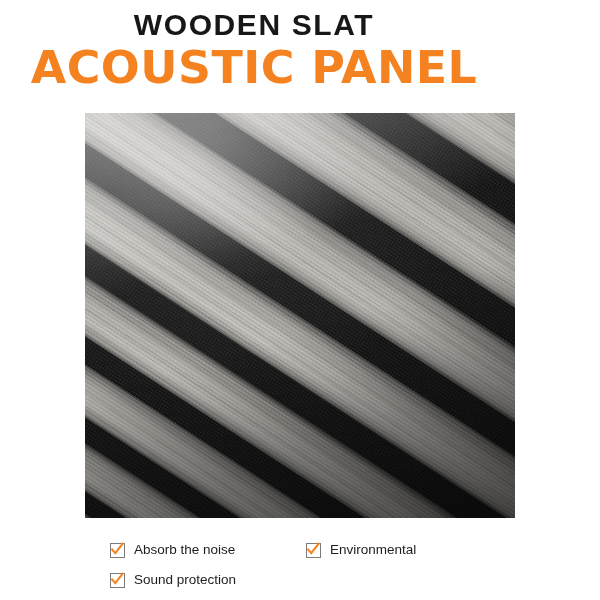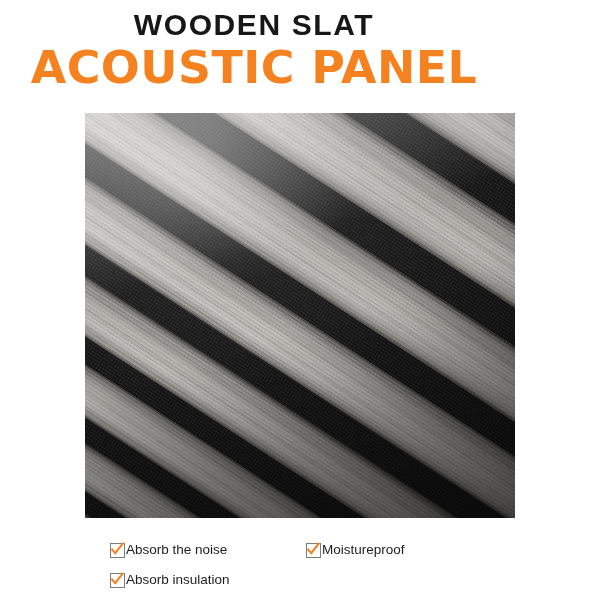--- a/index.html
+++ b/index.html
@@ -171,21 +171,21 @@
     width: 410px;
     display: grid;
     grid-template-columns: 196px 214px;
     grid-auto-rows: 30px;
     align-items: center;
   }
 
   .feature-item {
     display: flex;
     align-items: center;
-    gap: 1px;
+    gap: 9px;
   }
 
   .check-box {
     flex: 0 0 auto;
     width: 13px;
     height: 13px;
     border: 1px solid #7b7b7b;
     background: #ffffff;
     position: relative;
     display: block;
@@ -256,25 +256,25 @@
           </svg>
         </span>
         <span class="feature-label">Absorb the noise</span>
       </div>
       <div class="feature-item">
         <span class="check-box" style="border-color: rgb(123, 123, 123);">
           <svg width="15" height="16" viewBox="0 0 15 16">
             <path d="M2.2 7.6 L5.3 11.2 L12.6 1.6" fill="none" stroke="#f58220" stroke-width="2.1" stroke-linecap="square"></path>
           </svg>
         </span>
-        <span class="feature-label">Moistureproof</span>
+        <span class="feature-label">Environmental</span>
       </div>
       <div class="feature-item">
         <span class="check-box" style="border-color: rgb(123, 123, 123);">
           <svg width="15" height="16" viewBox="0 0 15 16">
             <path d="M2.2 7.6 L5.3 11.2 L12.6 1.6" fill="none" stroke="#f58220" stroke-width="2.1" stroke-linecap="square"></path>
           </svg>
         </span>
-        <span class="feature-label">Absorb insulation</span>
+        <span class="feature-label">Sound protection</span>
       </div>
     </div>
 
 </div>
 
 </body></html>

